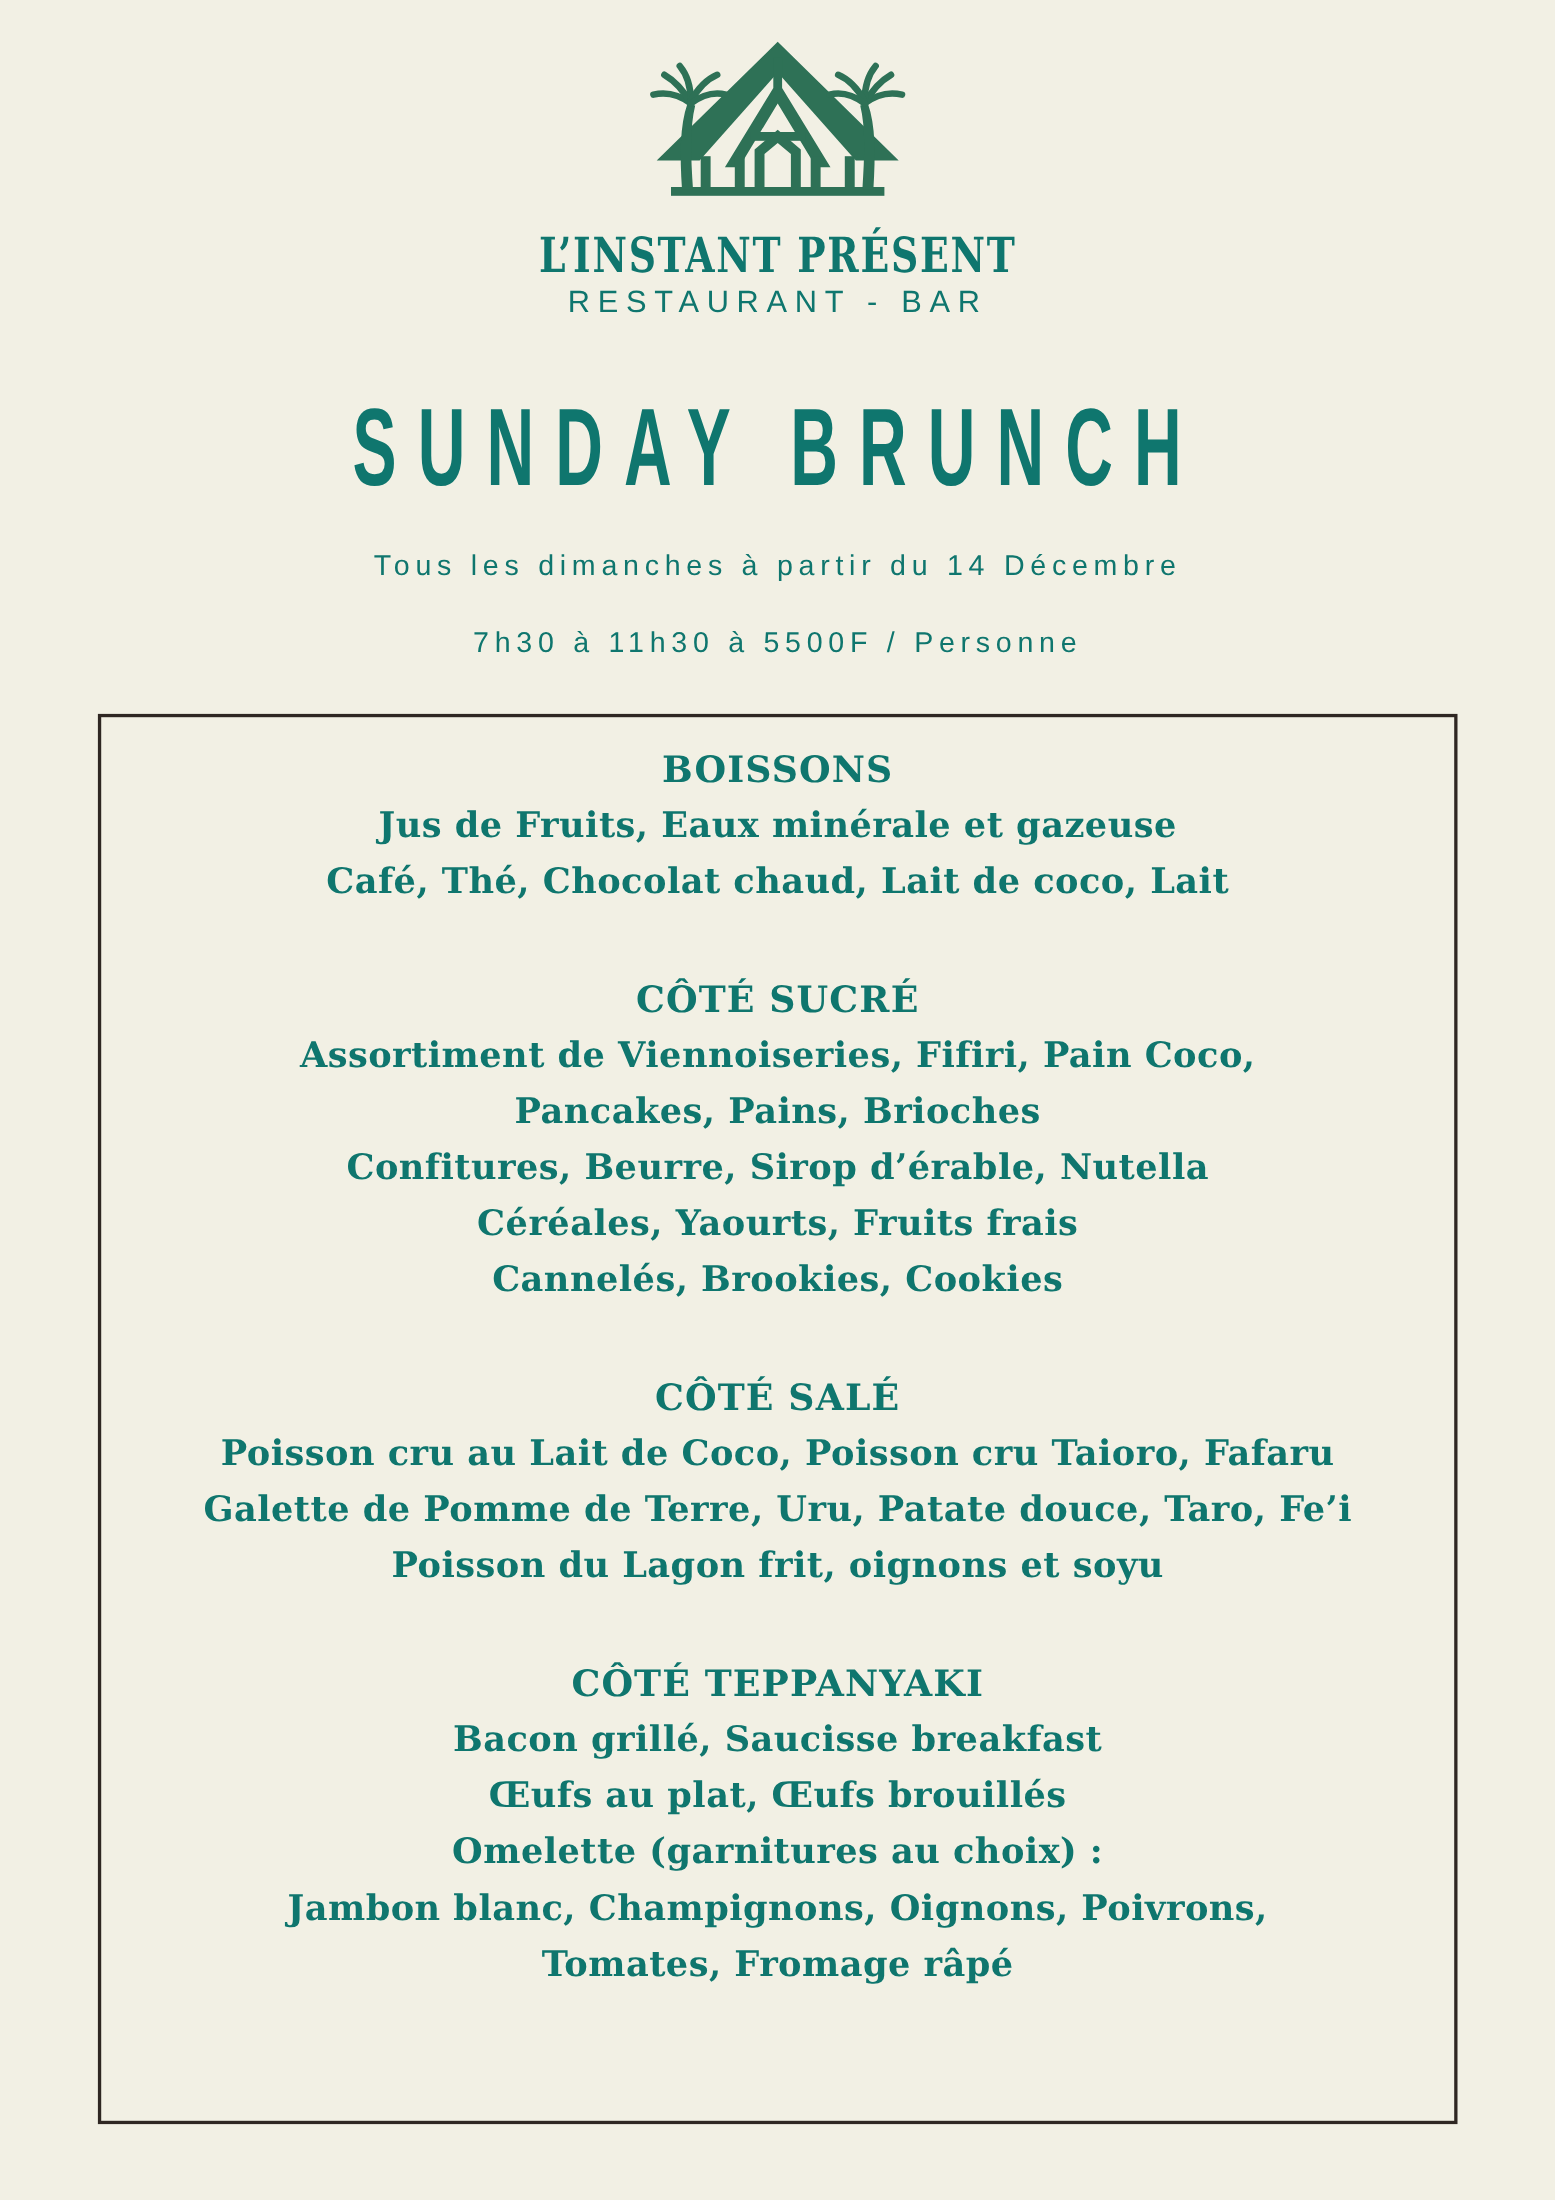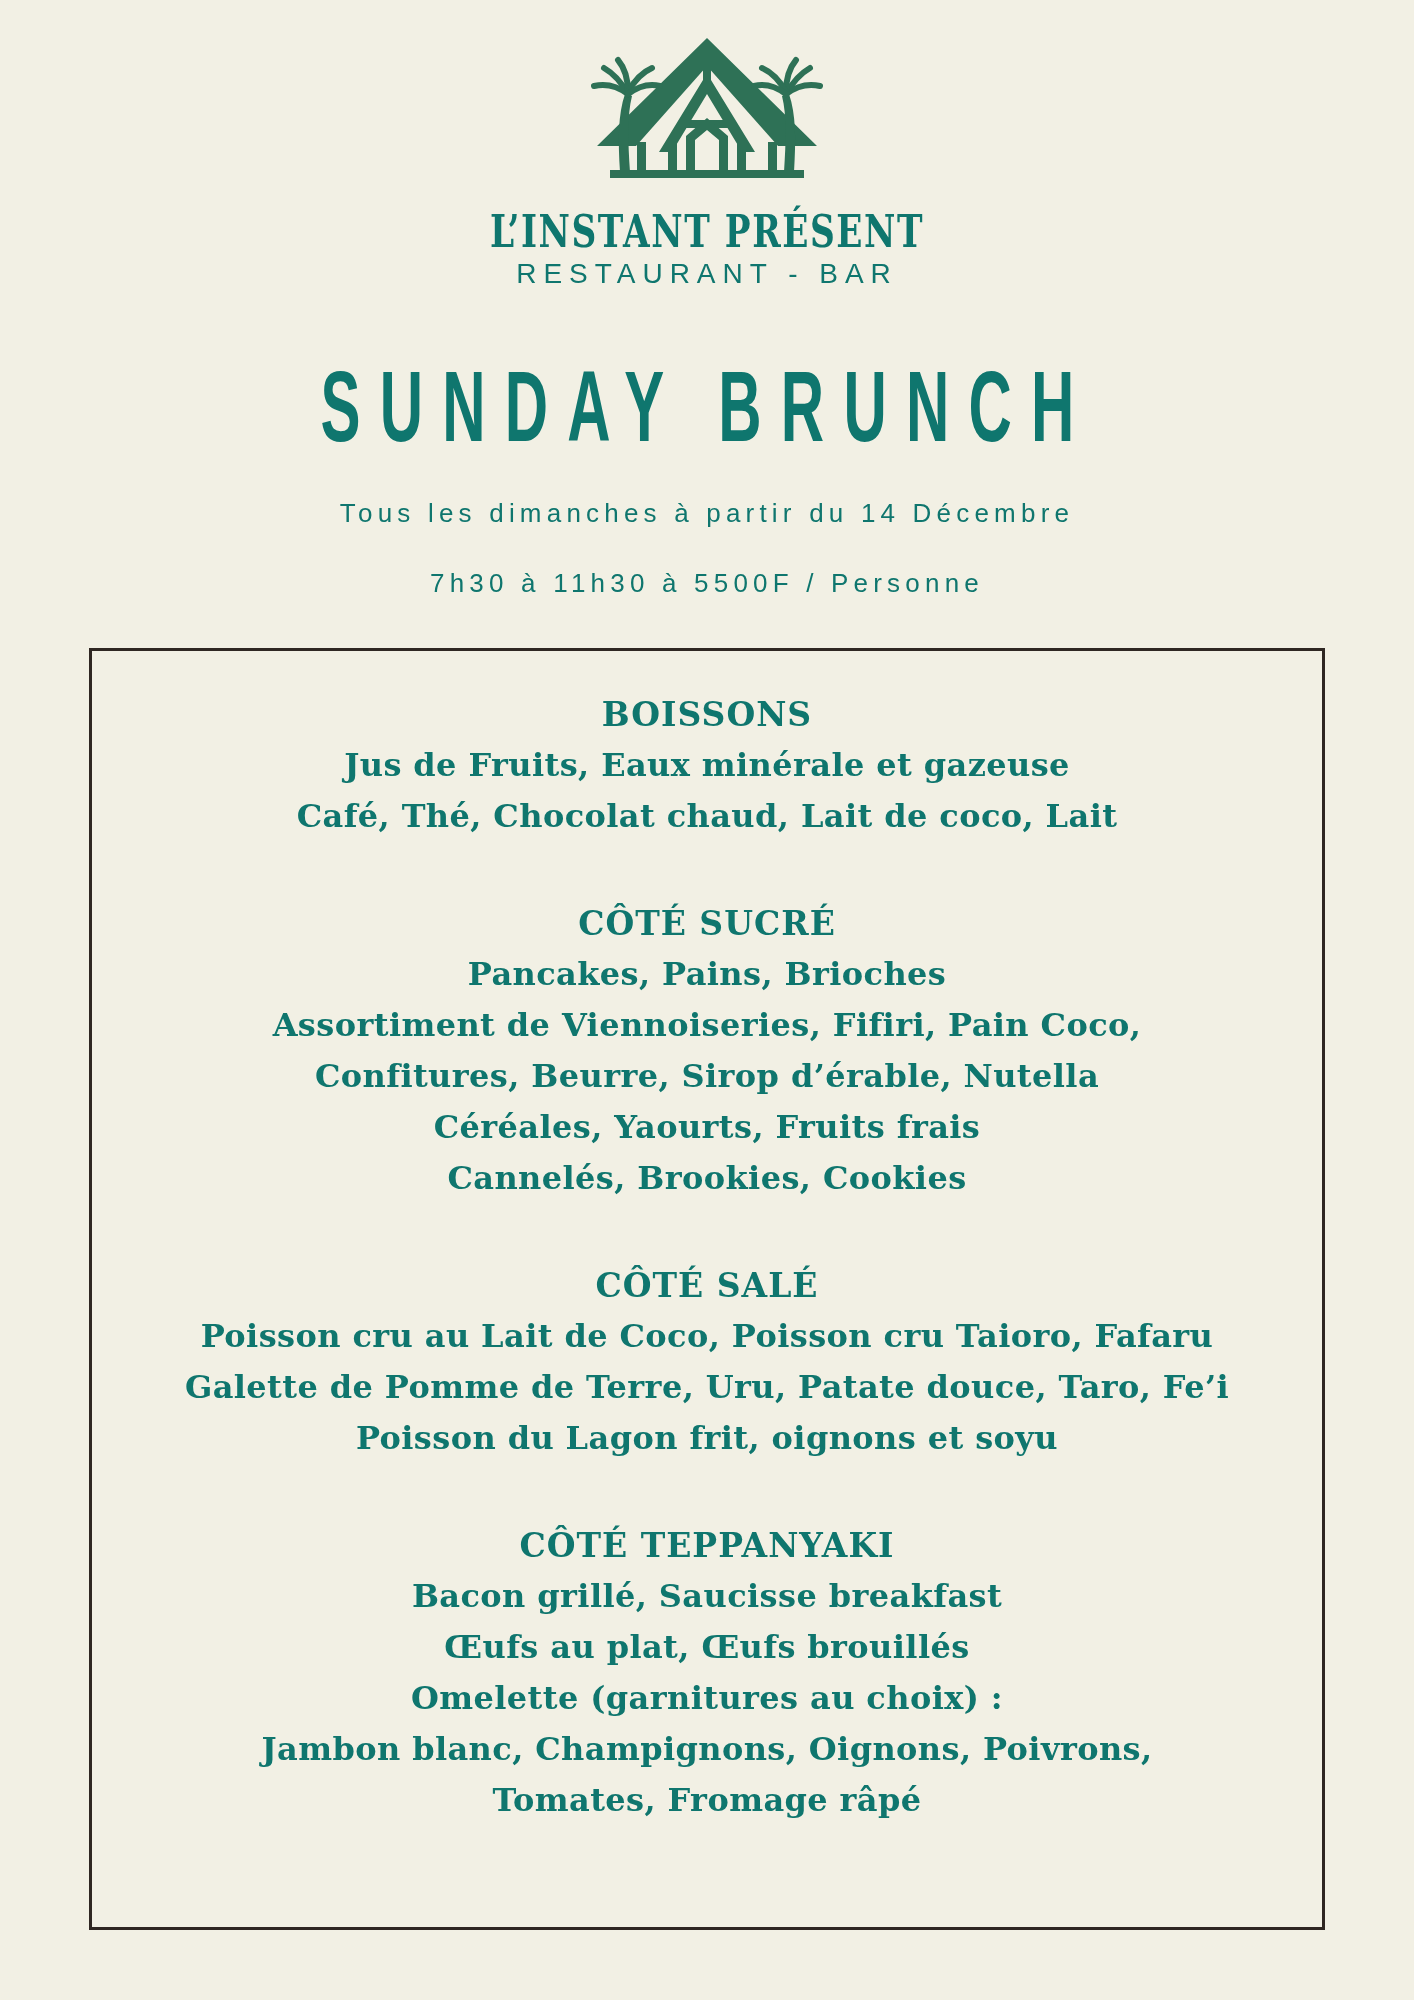--- a/index.html
+++ b/index.html
@@ -36,21 +36,21 @@
     margin-top:22px;
     font-weight:400; font-size:26px; letter-spacing:0.20em;
     line-height:70px; white-space:nowrap;
   }
 
   .menu-box {
     width:1236px; height:1282px;
     margin:30px auto 0;
     border:3px solid #2f2722;
     box-sizing:border-box;
-    padding-top:38px;
+    padding-top:22px;
     overflow:hidden;
   }
   .menu-section {
     margin-bottom:56px;
     font-family:"DejaVu Serif", "Liberation Serif", serif;
     font-weight:700; font-size:32px;
   }
   .menu-section-title { font-size:33px; letter-spacing:1px; line-height:51px; }
   .menu-line { line-height:51px; letter-spacing:0.4px; white-space:nowrap; }
 </style>
@@ -98,22 +98,22 @@
   <div class="menu-box">
 
     <div class="menu-section">
       <div class="menu-section-title">BOISSONS</div>
       <div class="menu-line">Jus de Fruits, Eaux minérale et gazeuse</div>
       <div class="menu-line">Café, Thé, Chocolat chaud, Lait de coco, Lait</div>
     </div>
 
     <div class="menu-section">
       <div class="menu-section-title">CÔTÉ SUCRÉ</div>
+      <div class="menu-line">Assortiment de Viennoiseries, Fifiri, Pain Coco,</div>
       <div class="menu-line">Pancakes, Pains, Brioches</div>
-      <div class="menu-line">Assortiment de Viennoiseries, Fifiri, Pain Coco,</div>
       <div class="menu-line">Confitures, Beurre, Sirop d’érable, Nutella</div>
       <div class="menu-line">Céréales, Yaourts, Fruits frais</div>
       <div class="menu-line">Cannelés, Brookies, Cookies</div>
     </div>
 
     <div class="menu-section">
       <div class="menu-section-title">CÔTÉ SALÉ</div>
       <div class="menu-line">Poisson cru au Lait de Coco, Poisson cru Taioro, Fafaru</div>
       <div class="menu-line">Galette de Pomme de Terre, Uru, Patate douce, Taro, Fe’i</div>
       <div class="menu-line">Poisson du Lagon frit, oignons et soyu</div>

